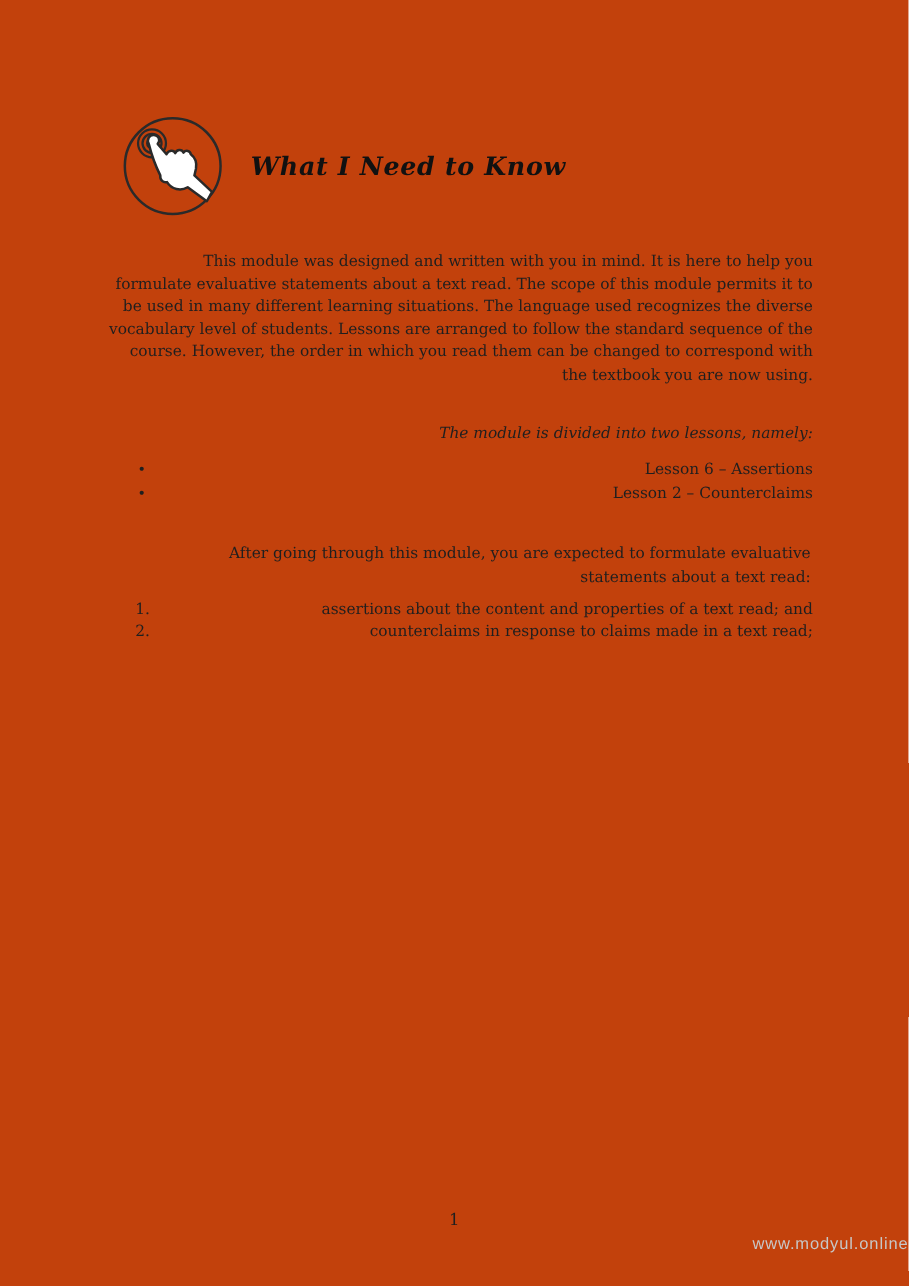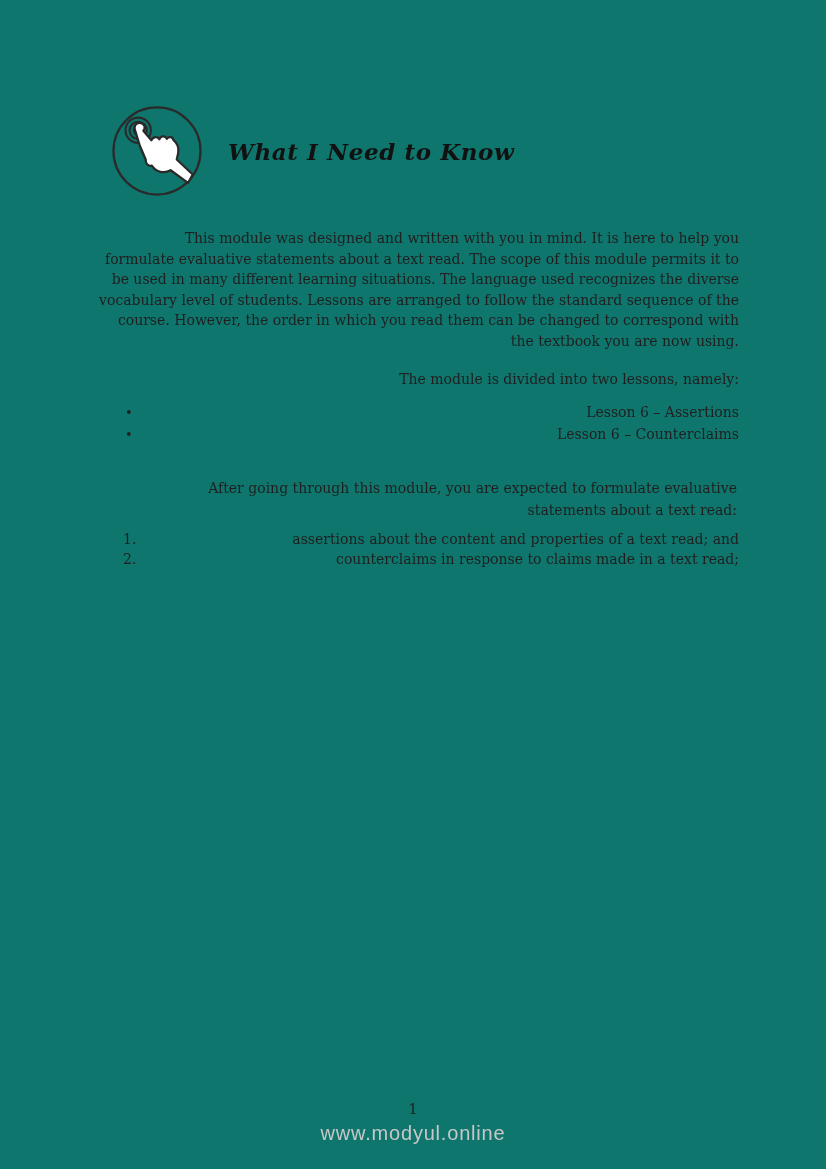--- a/index.html
+++ b/index.html
@@ -1,20 +1,20 @@
 <!DOCTYPE html>
 <html><head>
 <meta charset="utf-8">
 <style>
   html, body { margin: 0; padding: 0; background: #ffffff; }
   .page {
     position: relative;
     width: 826px;
     height: 1169px;
-    background: #0f766e;
+    background: #c2410c;
     overflow: hidden;
     font-family: "DejaVu Serif", serif;
     color: #1f1f1f;
   }
   
   .banner {
     display: flex;
     align-items: center;
     margin: 104px 0 0 110px;
   }
@@ -33,21 +33,21 @@
   
   .content {
     margin: 30px 0 0 97px;
     width: 642px;
     font-size: 14px;
     line-height: 20.6px;
     text-align: right;
   }
   .content p { margin: 0; }
   p.intro { text-indent: 45px; }
-  p.lessons-intro { margin-top: 17px; }
+  p.lessons-intro { margin-top: 32px; font-style: italic; }
   ul.lesson-list {
     list-style: none;
     margin: 13px 0 0 0;
     padding: 0;
     line-height: 21.5px;
   }
   ul.lesson-list li { position: relative; padding-left: 51px; }
   ul.lesson-list .bullet-marker {
     position: absolute;
     left: 28px;
@@ -81,23 +81,23 @@
     width: 100%;
     text-align: center;
     font-size: 15px;
     color: #1f1f1f;
   }
   .watermark {
     position: absolute;
     top: 1122px;
     left: 0;
     width: 100%;
-    text-align: center;
+    text-align: right;
     font-family: "Liberation Sans", sans-serif;
-    font-size: 20px;
+    font-size: 15px;
     letter-spacing: 0.8px;
     color: #c7c7c7;
   }
 </style>
 </head>
 <body>
 
 <div class="page">
 
   <header class="banner">
@@ -139,21 +139,21 @@
 
     <p class="lessons-intro">The module is divided into two lessons, namely:</p>
 
     <ul class="lesson-list">
       <li>
         <span class="bullet-marker">•</span>
         <span>Lesson 6 – Assertions</span>
       </li>
       <li>
         <span class="bullet-marker">•</span>
-        <span>Lesson 6 – Counterclaims</span>
+        <span>Lesson 2 – Counterclaims</span>
       </li>
     </ul>
 
     <p class="after-intro">After going through this module, you are expected to formulate evaluative statements about a text read:</p>
 
     <ol class="outcome-list">
       <li>
         <span class="num-marker">1.</span>
         <span>assertions about the content and properties of a text read; and</span>
       </li>

